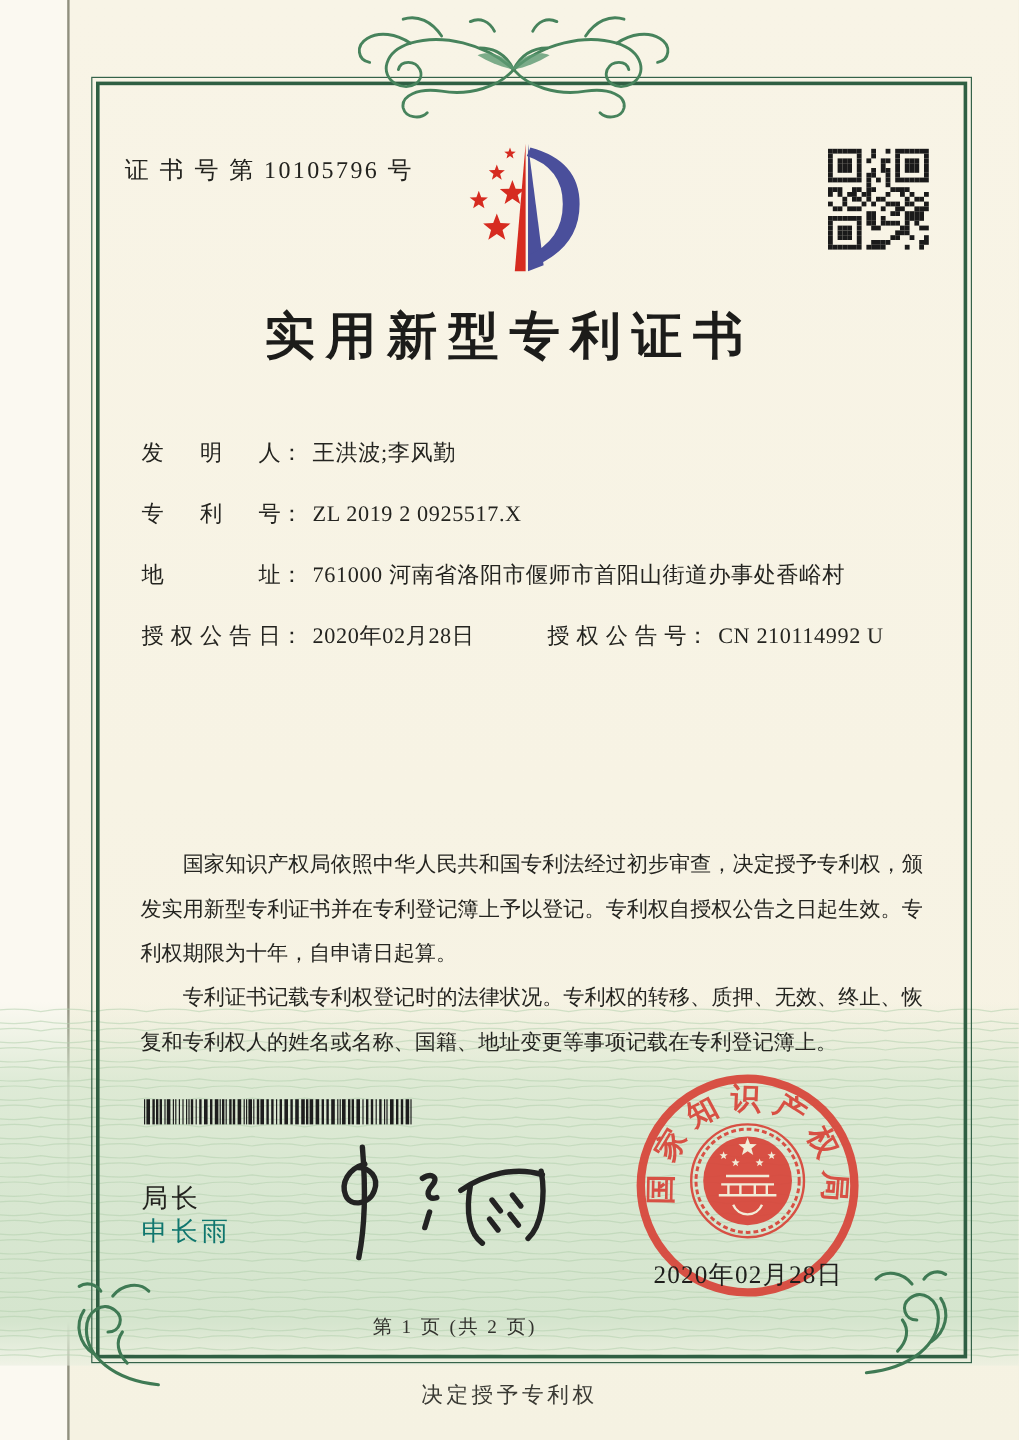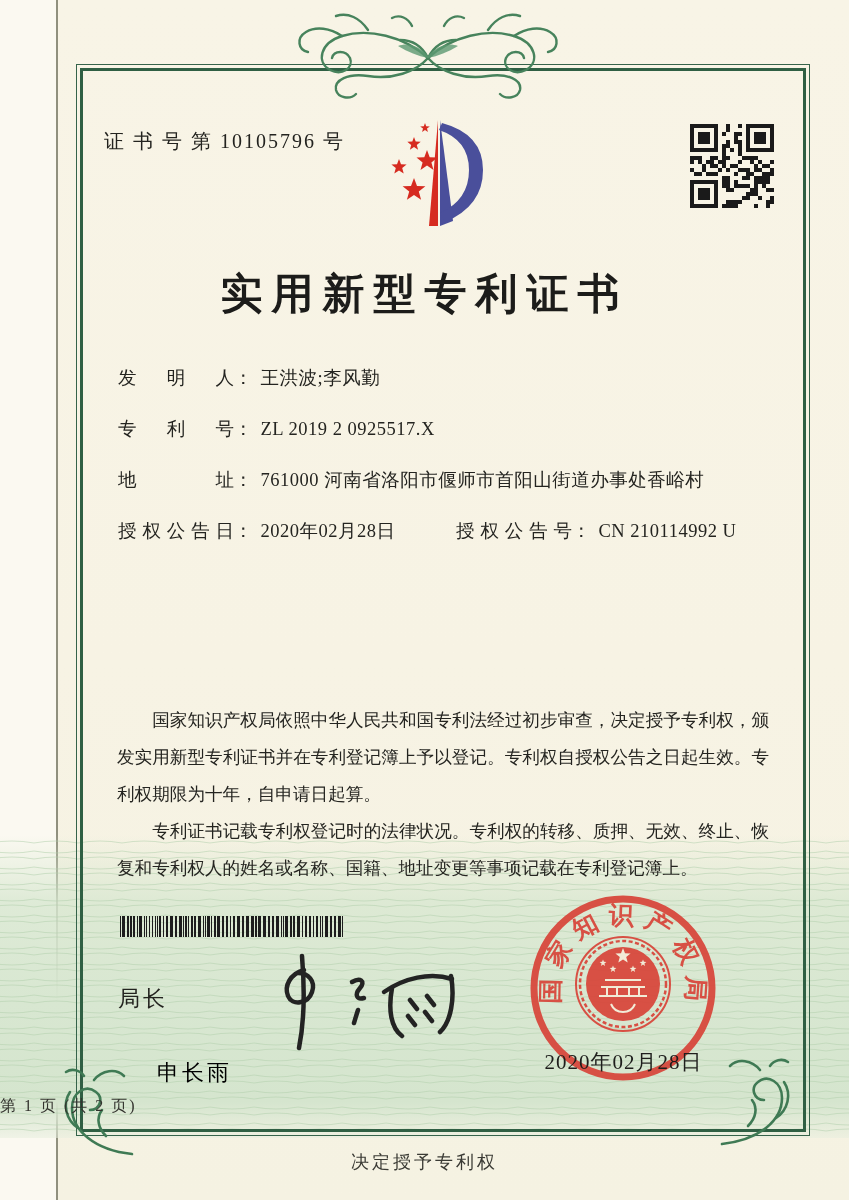--- a/index.html
+++ b/index.html
@@ -20,46 +20,46 @@
   .ornament-top { position:absolute; left:272px; top:6px; width:312px; height:98px; }
   .flourish { position:absolute; width:84px; height:92px; }
   .flourish.bl { left:54px; top:1066px; }
   .flourish.br { left:716px; top:1056px; transform:scaleX(-1); }
 
   .cert-no { position:absolute; left:104px; top:128px; font-size:20px; letter-spacing:2px; color:#23231f; }
 
   .logo { position:absolute; left:381px; top:114px; width:112px; height:122px; }
   .qr { position:absolute; left:688px; top:122px; width:88px; height:88px; }
 
-  .title { position:absolute; left:0; top:266px; width:849px; text-align:center;
+  .title { position:absolute; left:0; top:252px; width:849px; text-align:center;
     font-size:42px; letter-spacing:9px; color:#1c1c1a; font-weight:600; }
 
   .fields { position:absolute; left:118px; top:366px; width:660px; color:#242420; }
   .f-row { position:relative; height:51px; font-size:18.5px; line-height:24px; }
   .f-label { display:inline-block; width:116px; text-align:justify; text-align-last:justify; vertical-align:top; }
   .f-colon { display:inline-block; }
   .f-value { display:inline-block; margin-left:8px; letter-spacing:.5px; }
   .f-group2 { position:absolute; left:338px; top:0; }
 
   .paras { position:absolute; left:117px; top:702px; width:652px; font-size:17.6px; line-height:37px;
     color:#242420; text-align:justify; }
   .paras p { text-indent:2em; }
 
   .barcode { position:absolute; left:120px; top:916px; width:228px; height:21px; display:flex; align-items:stretch; }
   .barcode span { background:#1d1d1d; height:100%; }
 
   .official-title { position:absolute; left:118px; top:984px; font-size:22px; letter-spacing:3px; color:#23231f; }
-  .official-name  { position:absolute; left:118px; top:1058px; font-size:22px; letter-spacing:3px; color:#000000;margin-left:39px; }
+  .official-name  { position:absolute; left:118px; top:1011px; font-size:22px; letter-spacing:3px; color:#0f766e; }
   .signature { position:absolute; left:252px; top:950px; width:220px; height:105px; }
 
   .seal { position:absolute; left:527px; top:892px; width:192px; height:192px; opacity:.93; }
   .seal-date { position:absolute; left:516px; top:1048px; width:215px; text-align:center;
     font-size:21px; letter-spacing:1px; color:#1e1e1c; }
 
-  .page-info { position:absolute; left:0; top:1096px; width:758px; text-align:left; font-size:16px; color:#33332e; letter-spacing:2px; }
+  .page-info { position:absolute; left:0; top:1096px; width:758px; text-align:center; font-size:16px; color:#33332e; letter-spacing:2px; }
   .footer-note { position:absolute; left:0; top:1150px; width:849px; text-align:center; font-size:18px; color:#3a3a34; letter-spacing:3px; }
 </style>
 </head>
 <body>
 
 <div class="paper"></div>
 <div class="scan-strip"></div>
 
 <div class="green-wash">
   <svg id="waves" width="849" height="303">

